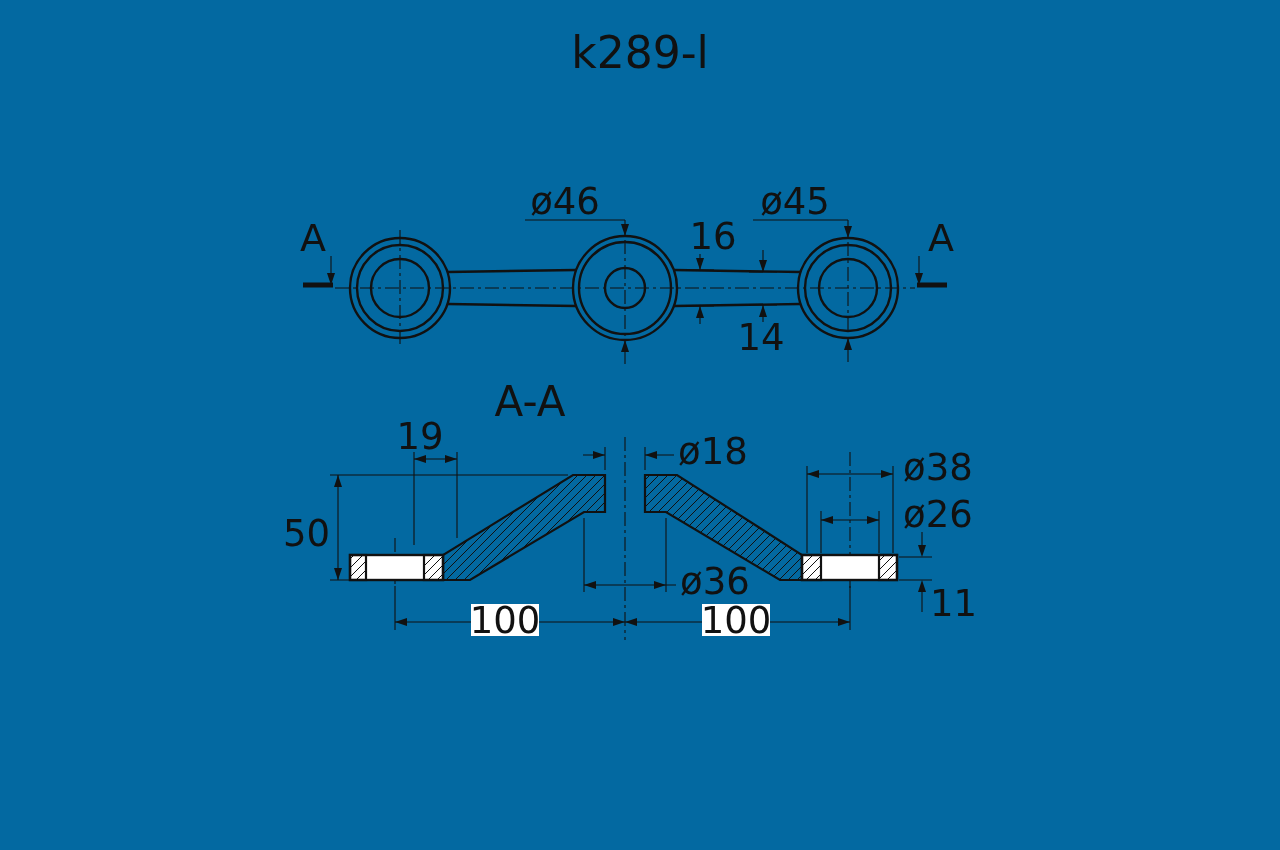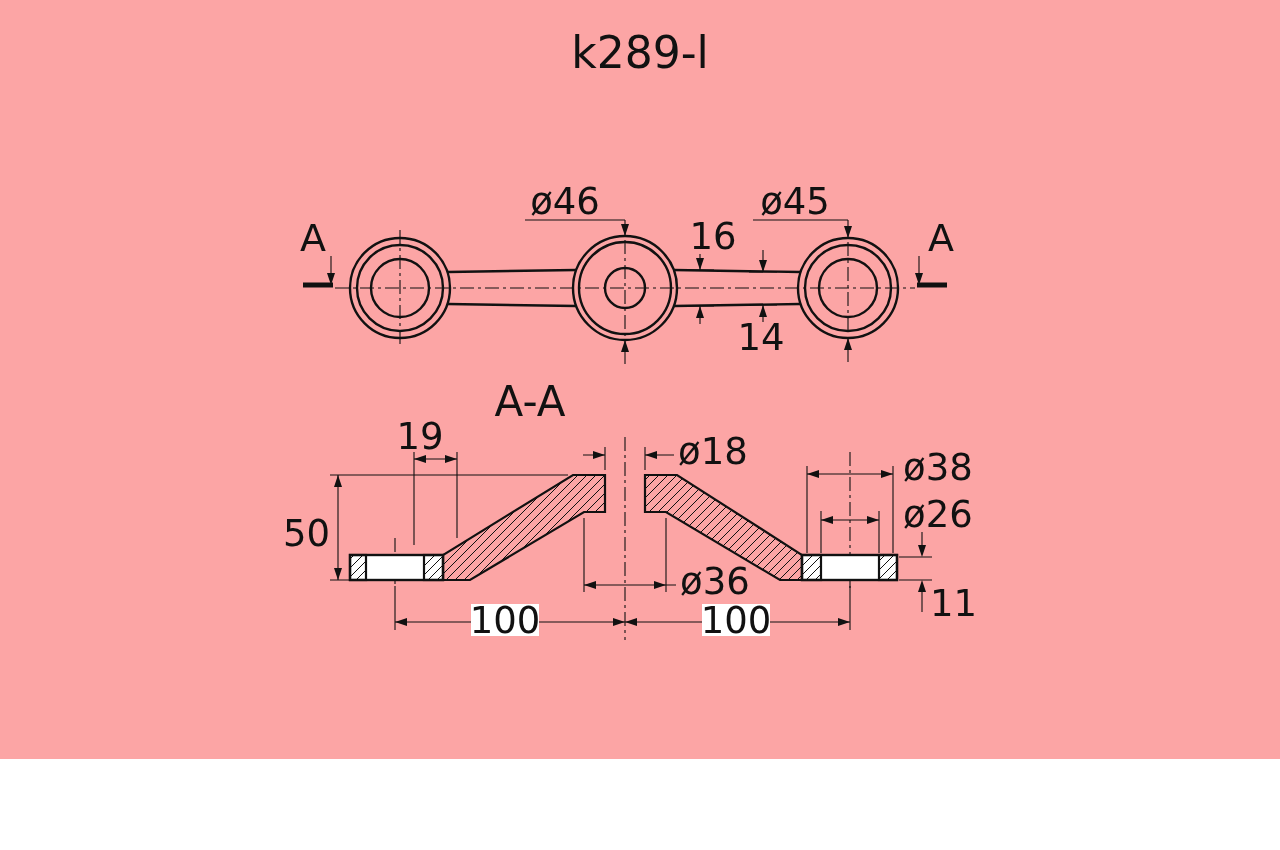--- a/index.html
+++ b/index.html
@@ -1,16 +1,16 @@
 <!DOCTYPE html>
 <html><head>
 <meta charset="utf-8">
 <style>
   html,body{margin:0;padding:0;background:#fff;}
-  .canvas{width:1280px;height:759px;background:#fca5a5;position:relative;overflow:hidden;}
+  .canvas{width:1280px;height:850px;background:#0369a1;position:relative;overflow:hidden;}
   svg{display:block;}
   text{font-family:"DejaVu Sans","Liberation Sans",sans-serif;fill:#111;}
   .t-title{font-size:44px;}
   .t-dim{font-size:37px;}
   .t-letter{font-size:38px;}
   .t-section{font-size:42px;}
   .thick{stroke:#111;stroke-width:2.4;fill:none;}
   .thin{stroke:#111;stroke-width:1.1;fill:none;}
   .vthick{stroke:#111;stroke-width:5;fill:none;}
   .cl{stroke:#111;stroke-width:1.1;fill:none;stroke-dasharray:14 4 3 4;}

